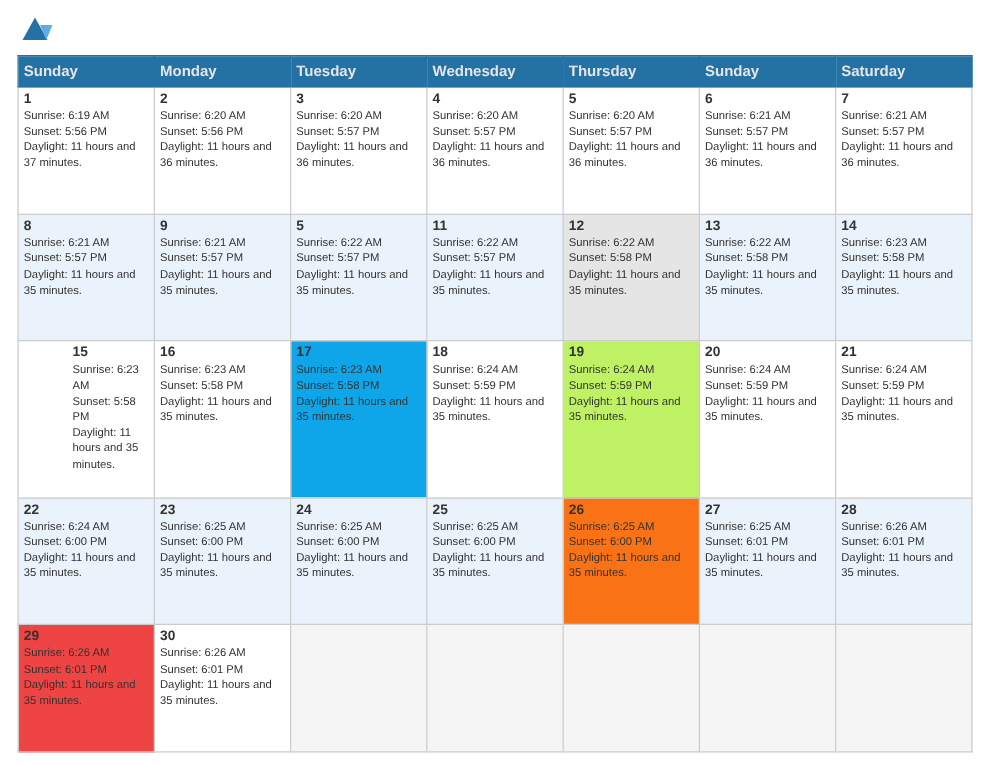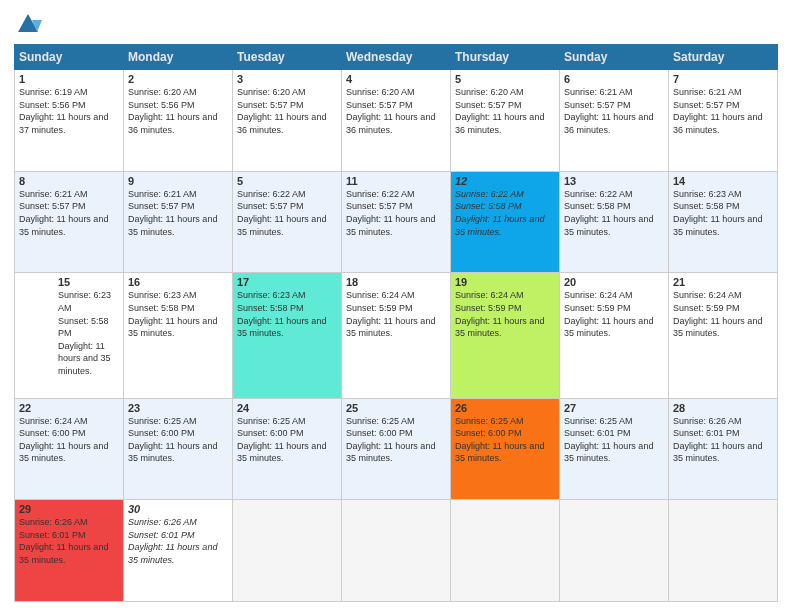--- a/index.html
+++ b/index.html
@@ -180,21 +180,21 @@
         <span class="day-info">Sunrise: 6:21 AM<br>Sunset: 5:57 PM<br>Daylight: 11 hours and 35 minutes.</span>
       </td>
           <td style="background: rgb(234, 242, 251);">
         <span class="day-num">5</span>
         <span class="day-info">Sunrise: 6:22 AM<br>Sunset: 5:57 PM<br>Daylight: 11 hours and 35 minutes.</span>
       </td>
           <td style="background: rgb(234, 242, 251);">
         <span class="day-num">11</span>
         <span class="day-info">Sunrise: 6:22 AM<br>Sunset: 5:57 PM<br>Daylight: 11 hours and 35 minutes.</span>
       </td>
-          <td style="background: #0ea5e9; font-style: italic;">
+          <td style="background: #e5e5e5;">
         <span class="day-num">12</span>
         <span class="day-info">Sunrise: 6:22 AM<br>Sunset: 5:58 PM<br>Daylight: 11 hours and 35 minutes.</span>
       </td>
           <td style="background: rgb(234, 242, 251); margin-top: 46px;">
         <span class="day-num">13</span>
         <span class="day-info">Sunrise: 6:22 AM<br>Sunset: 5:58 PM<br>Daylight: 11 hours and 35 minutes.</span>
       </td>
           <td style="background: rgb(234, 242, 251);">
         <span class="day-num">14</span>
         <span class="day-info">Sunrise: 6:23 AM<br>Sunset: 5:58 PM<br>Daylight: 11 hours and 35 minutes.</span>
@@ -202,21 +202,21 @@
         </tr>
         <tr>
           <td style="background: rgb(255, 255, 255); padding-left: 43px;">
         <span class="day-num">15</span>
         <span class="day-info">Sunrise: 6:23 AM<br>Sunset: 5:58 PM<br>Daylight: 11 hours and 35 minutes.</span>
       </td>
           <td style="background: rgb(255, 255, 255);">
         <span class="day-num">16</span>
         <span class="day-info">Sunrise: 6:23 AM<br>Sunset: 5:58 PM<br>Daylight: 11 hours and 35 minutes.</span>
       </td>
-          <td style="background: #5eead4;">
+          <td style="background: #0ea5e9;">
         <span class="day-num">17</span>
         <span class="day-info">Sunrise: 6:23 AM<br>Sunset: 5:58 PM<br>Daylight: 11 hours and 35 minutes.</span>
       </td>
           <td style="background: rgb(255, 255, 255);">
         <span class="day-num">18</span>
         <span class="day-info">Sunrise: 6:24 AM<br>Sunset: 5:59 PM<br>Daylight: 11 hours and 35 minutes.</span>
       </td>
           <td style="background: #bef264;">
         <span class="day-num">19</span>
         <span class="day-info">Sunrise: 6:24 AM<br>Sunset: 5:59 PM<br>Daylight: 11 hours and 35 minutes.</span>
@@ -258,21 +258,21 @@
           <td style="background: rgb(234, 242, 251);">
         <span class="day-num">28</span>
         <span class="day-info">Sunrise: 6:26 AM<br>Sunset: 6:01 PM<br>Daylight: 11 hours and 35 minutes.</span>
       </td>
         </tr>
         <tr>
           <td style="background: #ef4444;">
         <span class="day-num">29</span>
         <span class="day-info">Sunrise: 6:26 AM<br>Sunset: 6:01 PM<br>Daylight: 11 hours and 35 minutes.</span>
       </td>
-          <td style="background: rgb(255, 255, 255); font-style: italic;">
+          <td style="background: rgb(255, 255, 255);">
         <span class="day-num">30</span>
         <span class="day-info">Sunrise: 6:26 AM<br>Sunset: 6:01 PM<br>Daylight: 11 hours and 35 minutes.</span>
       </td>
           <td class="empty"></td>
           <td class="empty"></td>
           <td class="empty"></td>
           <td class="empty"></td>
           <td class="empty"></td>
         </tr>
       </tbody>

